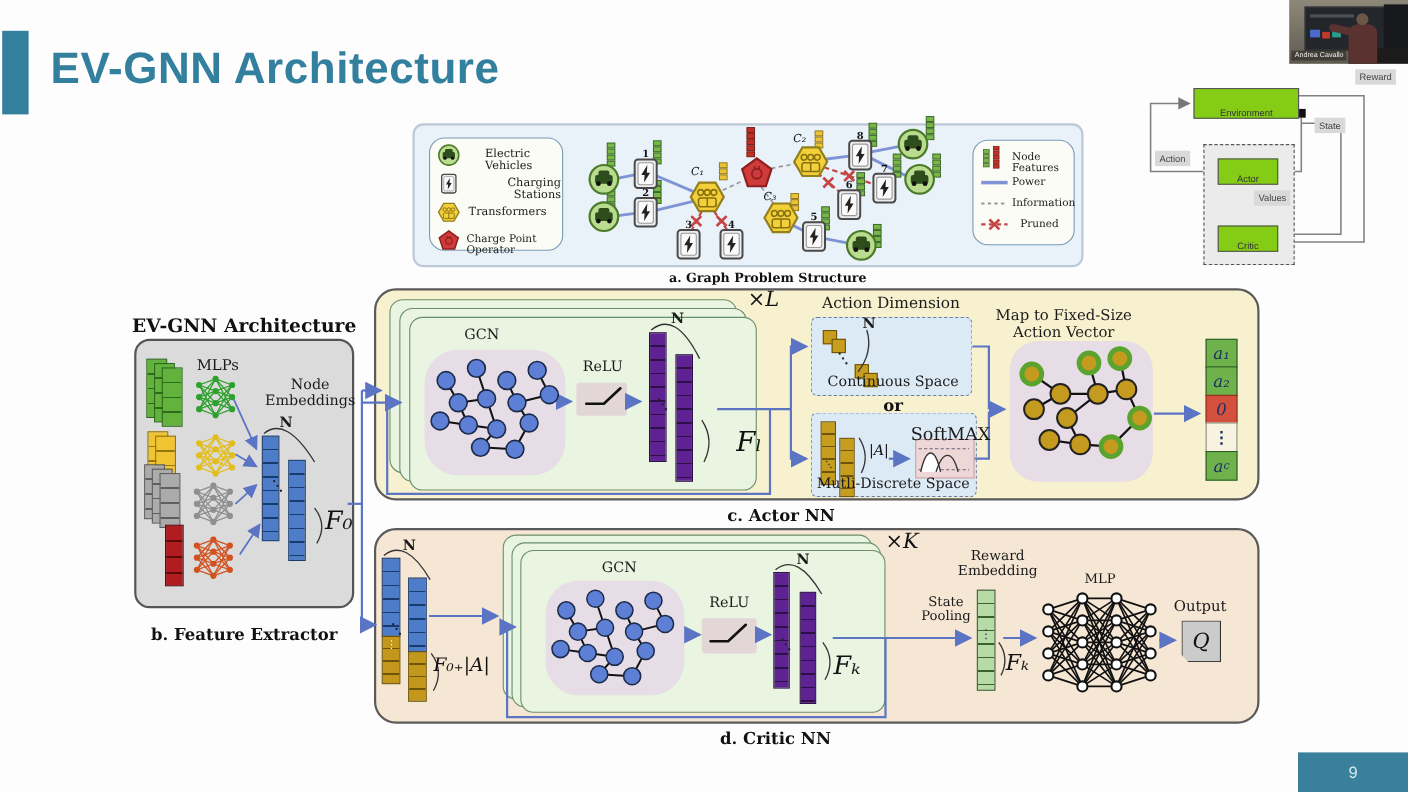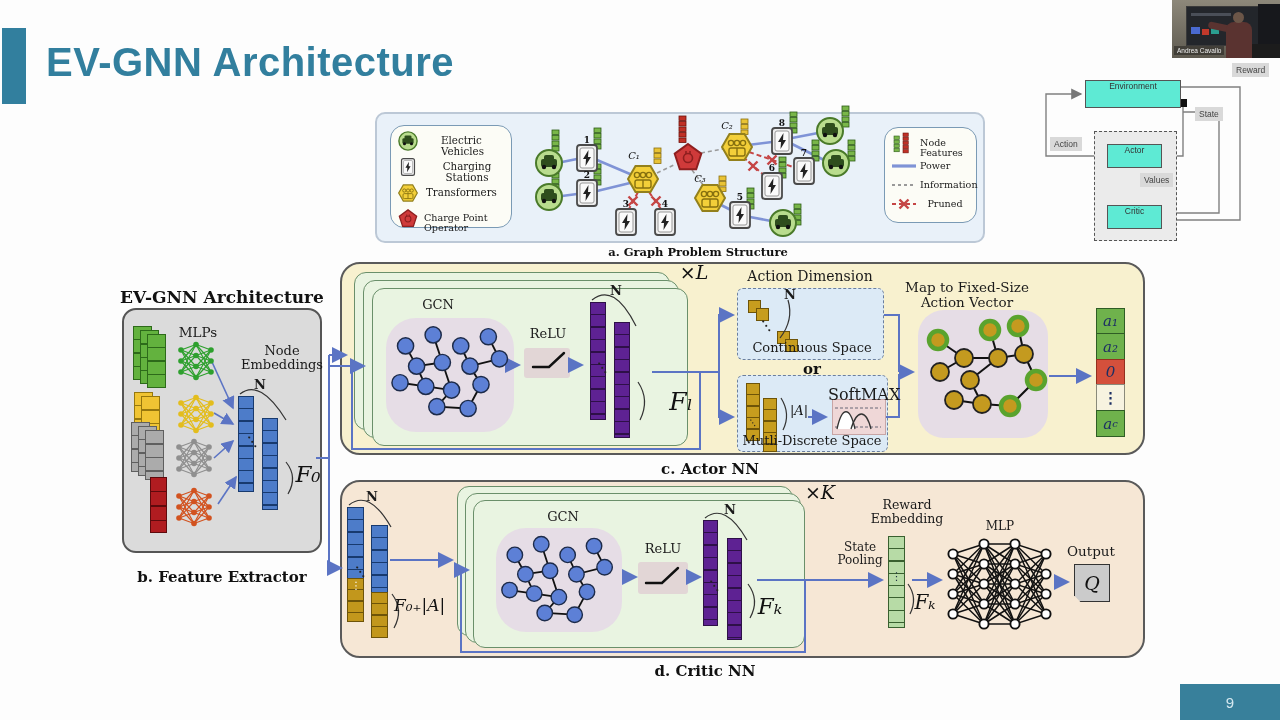--- a/index.html
+++ b/index.html
@@ -10,21 +10,21 @@
   .cap{position:absolute;font-family:"DejaVu Serif",serif;font-weight:bold;color:#111;text-align:center;z-index:6;}
   .panel{position:absolute;box-sizing:border-box;z-index:1;}
   .gstack{position:absolute;box-sizing:border-box;background:#e9f4e1;border:1.5px solid #6a8f6a;border-radius:12px;z-index:2;}
   .blob{position:absolute;background:#e6dde6;border-radius:30px;z-index:2;}
   .vcol{position:absolute;box-sizing:border-box;border:1.4px solid #183a6e;z-index:4;}
   .pvcol{position:absolute;box-sizing:border-box;border:1.4px solid #2e1048;z-index:4;}
   .gvcol{position:absolute;box-sizing:border-box;border:1.3px solid #6e5408;z-index:4;}
   .stk{position:absolute;box-sizing:border-box;z-index:3;}
   .ddots{position:absolute;font-family:"DejaVu Serif",serif;color:#222;z-index:5;letter-spacing:1px;}
   .dash-blue{position:absolute;box-sizing:border-box;background:#dceaf6;border:1.6px dashed #6b7f9e;border-radius:6px;z-index:2;}
-  .rl-box{position:absolute;box-sizing:border-box;background:#5eead4;border:1.5px solid #555;display:flex;align-items:flex-start;justify-content:center;font-size:8.5px;color:#333;z-index:7;}
+  .rl-box{position:absolute;box-sizing:border-box;background:#84cc16;border:1.5px solid #555;display:flex;align-items:flex-end;justify-content:center;font-size:8.5px;color:#333;z-index:7;}
   .rl-tag{position:absolute;background:#d9d9d9;color:#444;font-size:8.5px;padding:2px 4px;z-index:8;}
   .avcell{box-sizing:border-box;width:29px;height:27px;margin-top:-1.4px;display:flex;align-items:center;justify-content:center;font-family:"DejaVu Serif",serif;font-style:italic;font-size:15px;color:#1d2f63;}
   svg{position:absolute;left:0;top:0;z-index:5;pointer-events:none;}
   .toplayer{z-index:9;}
 </style>
 </head>
 <body>
 
 <div class="abs" style="left:2px;top:28px;width:24px;height:76px;background:#327f9e;"></div>
 <div class="abs" style="left:46px;top:40px;font-size:40px;font-weight:bold;color:#327f9e;letter-spacing:.5px;">EV-GNN Architecture</div>
@@ -647,21 +647,21 @@
       <circle cx="15" cy="5.5" r="2.8" fill="currentColor"></circle>
       <circle cx="15" cy="16.5" r="2.8" fill="currentColor"></circle>
       <circle cx="30" cy="-11" r="2.8" fill="currentColor"></circle>
       <circle cx="30" cy="0" r="2.8" fill="currentColor"></circle>
       <circle cx="30" cy="11" r="2.8" fill="currentColor"></circle>
     </g>
 </svg>
 
 <div class="cap" style="left:588px;top:245px;width:220px;font-size:11.5px;">a. Graph Problem Structure</div>
 <div class="lbl" style="left:424px;top:135px;width:86px;font-size:10.3px;text-align:left;margin-left:17px;">Electric Vehicles</div>
-<div class="lbl" style="left:424px;top:161px;width:86px;font-size:10.3px;text-align:center;">Charging Stations</div>
+<div class="lbl" style="left:424px;top:161px;width:86px;font-size:10.3px;text-align:right;">Charging Stations</div>
 <div class="lbl" style="left:426px;top:187px;width:86px;font-size:10.3px;text-align:left;">Transformers</div>
 <div class="lbl" style="left:424px;top:213px;width:92px;font-size:9.6px;text-align:left;">Charge Point Operator</div>
 <div class="lbl" style="left:920px;top:138px;width:56px;font-size:9.6px;text-align:left;">Node Features</div>
 <div class="lbl" style="left:920px;top:161px;width:50px;font-size:9.6px;text-align:left;">Power</div>
 <div class="lbl" style="left:920px;top:180px;width:56px;font-size:9.6px;text-align:left;">Information</div>
 <div class="lbl" style="left:920px;top:199px;width:50px;font-size:9.6px;text-align:center;">Pruned</div>
 
 <div class="cap" style="left:116px;top:287px;width:212px;font-size:17px;">EV-GNN Architecture</div>
 <div class="cap" style="left:122px;top:568px;width:200px;font-size:15px;">b. Feature Extractor</div>
 <div class="lbl" style="left:170px;top:325px;width:56px;font-size:13.5px;">MLPs</div>

